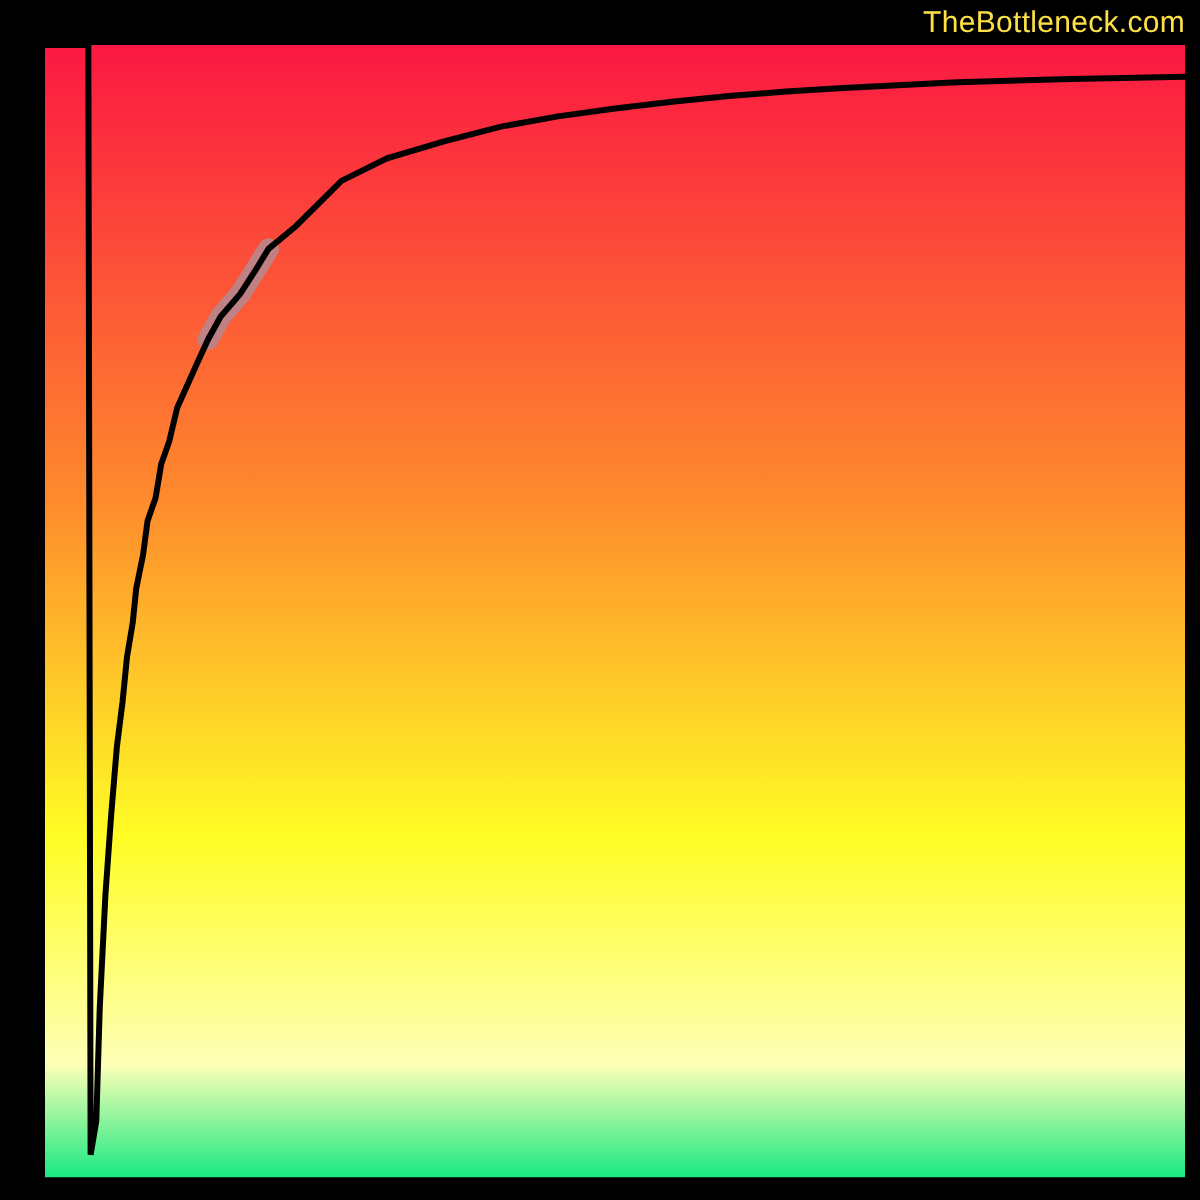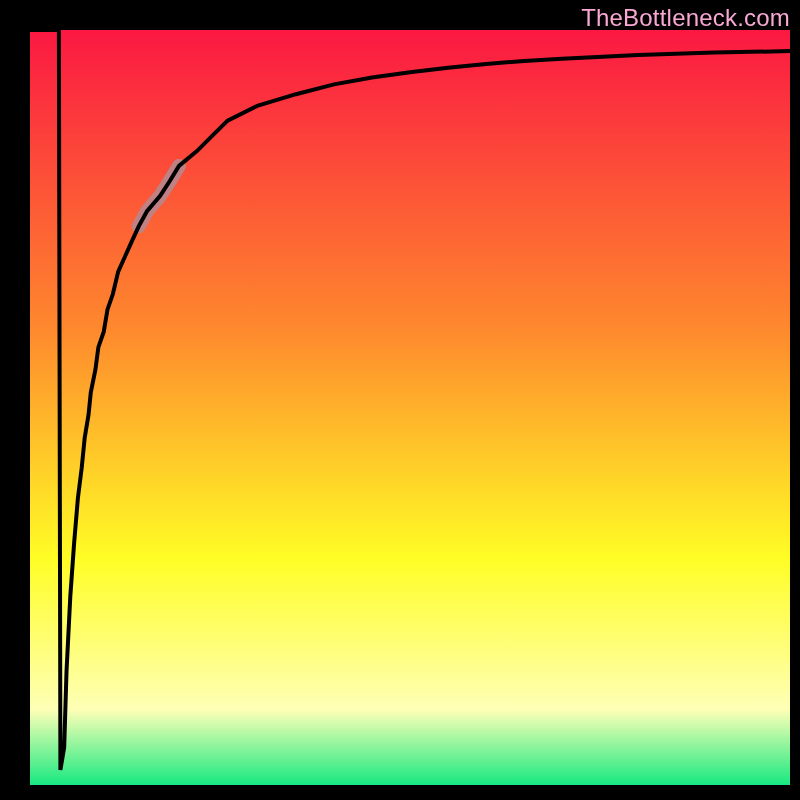--- a/index.html
+++ b/index.html
@@ -20,23 +20,23 @@
     left: 30px;
     top: 30px;
     width: 760px;
     height: 755px;
   }
   .watermark {
     position: absolute;
     top: 4px;
     right: 10px;
     font-family: Arial, Helvetica, sans-serif;
-    font-size: 24px;
+    font-size: 20px;
     font-weight: 400;
-    color: #f9a8d4;
+    color: #fde047;
     letter-spacing: 0.2px;
   }
   svg.curve {
     position: absolute;
     left: 0;
     top: 0;
     width: 760px;
     height: 755px;
   }
 </style>

